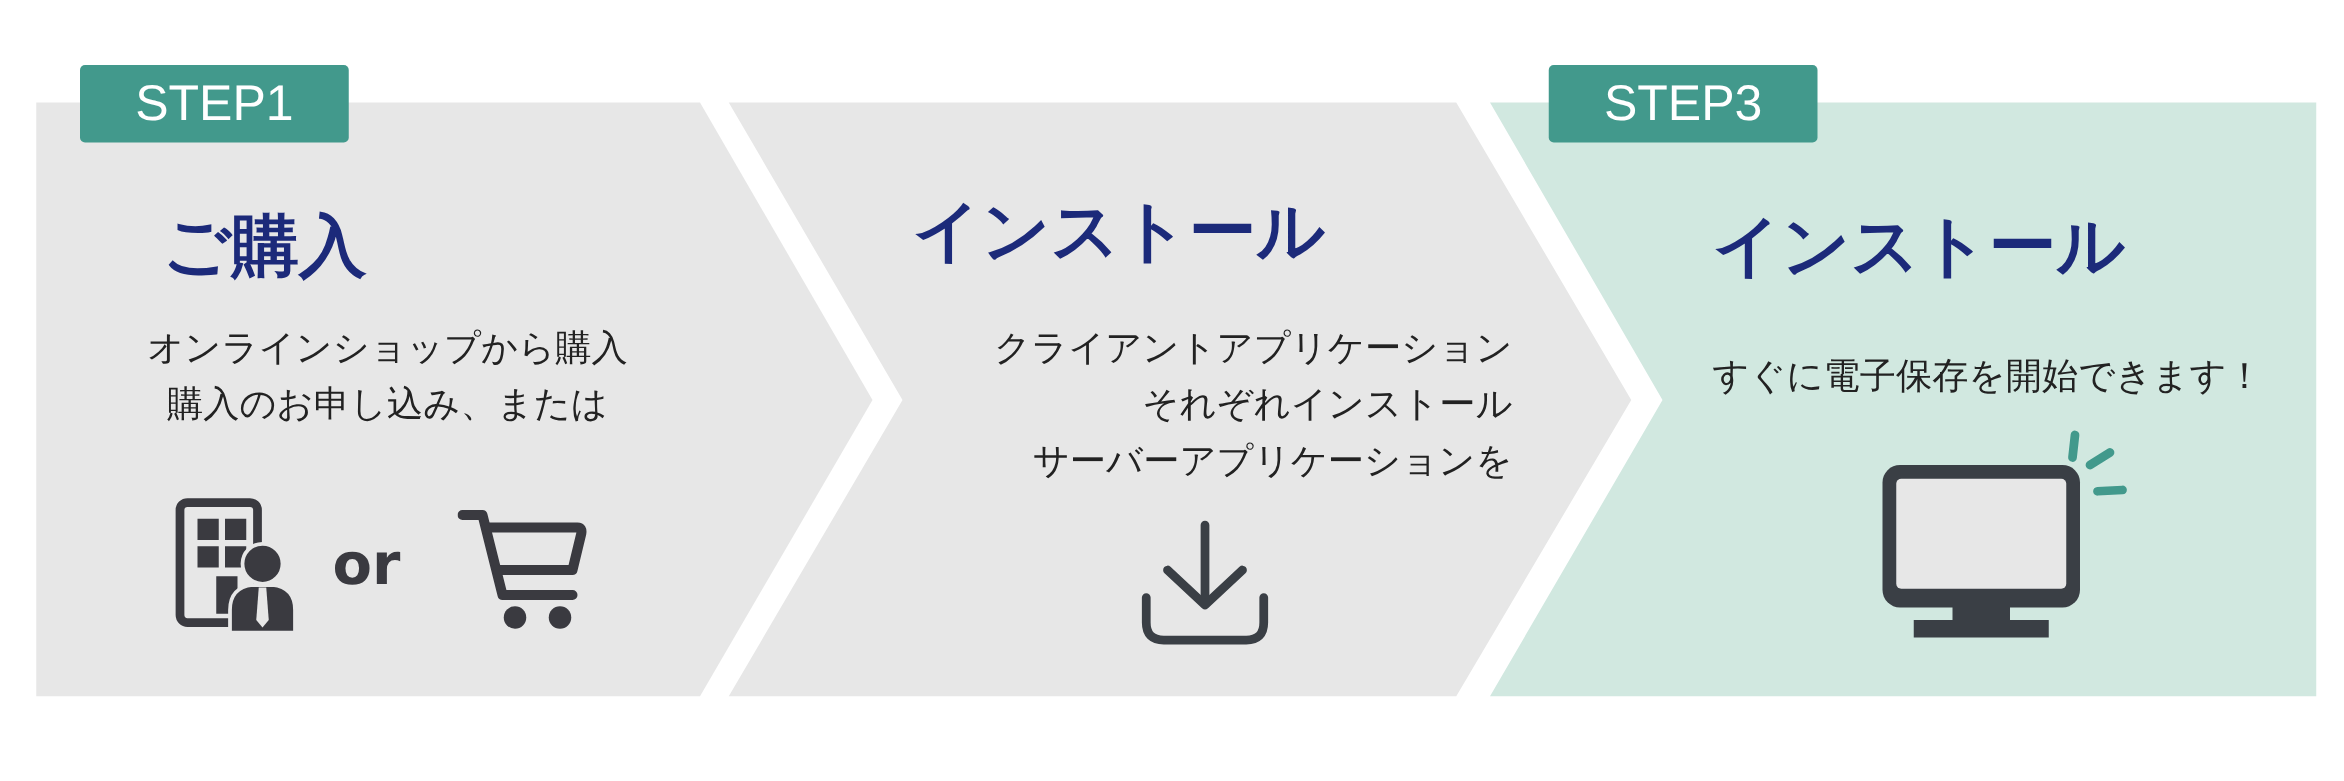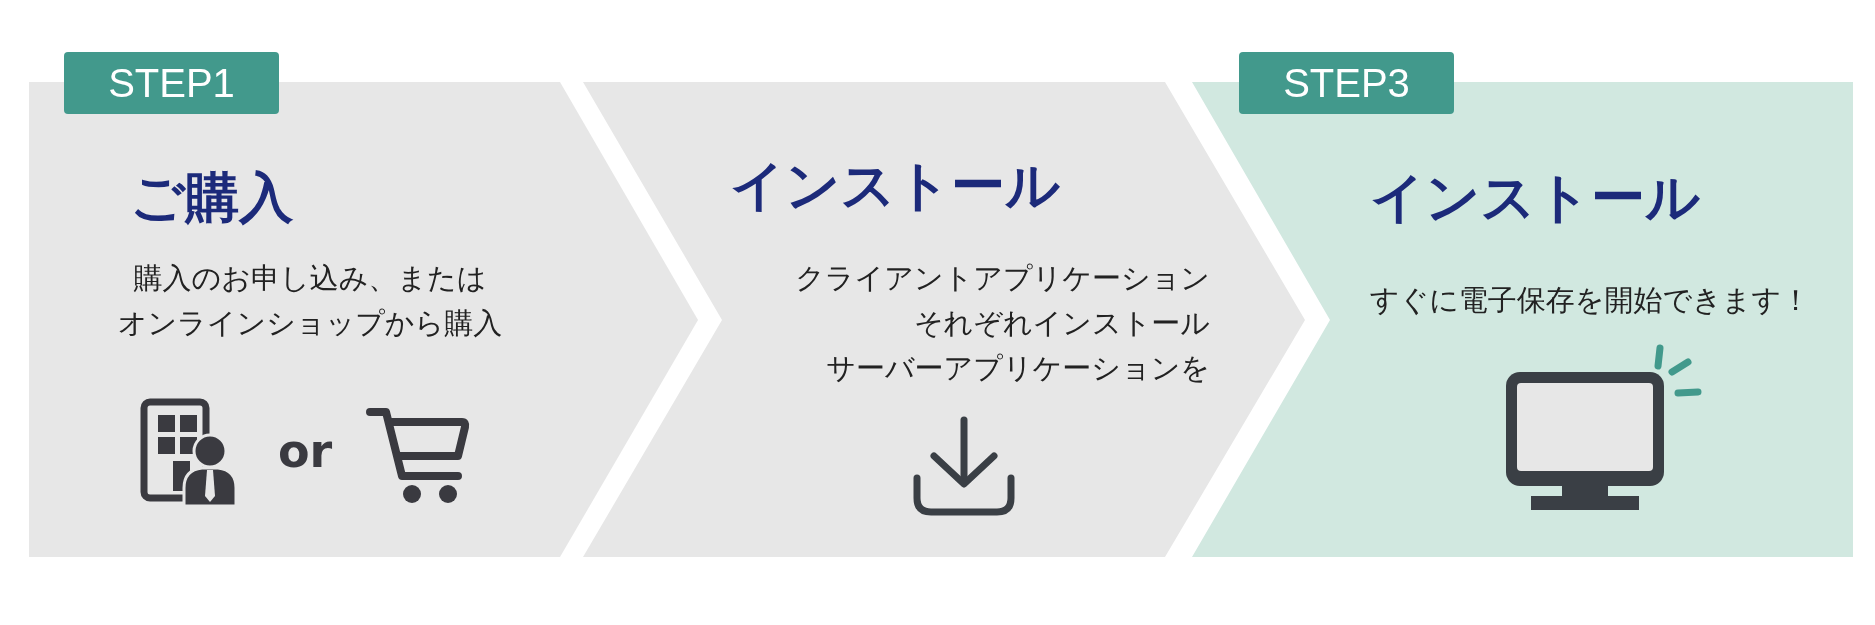--- a/index.html
+++ b/index.html
@@ -29,37 +29,37 @@
 
   <svg class="panels-svg" width="1875" height="625" viewBox="0 0 1875 625">
     <polygon points="29,82 560,82 698,320 560,557 29,557" fill="#e7e7e7"></polygon>
     <polygon points="583,82 1165,82 1305,320 1165,557 583,557 722,320" fill="#e7e7e7"></polygon>
     <polygon points="1192,82 1853,82 1853,557 1192,557 1330,320" fill="#d1e8e0"></polygon>
   </svg>
 
   <div class="badge" style="left:64px;">STEP1</div>
   <div class="title" style="left:130px; width:360px; top:172px;">ご購入</div>
   <div class="desc" style="left:60px; width:500px; top:256px;">
+    <div>オンラインショップから購入</div>
     <div>購入のお申し込み、または</div>
-    <div>オンラインショップから購入</div>
   </div>
 
   <svg class="icon" style="left:140px; top:398px;" width="96" height="110" viewBox="0 0 96 110">
     <rect x="4" y="4" width="62" height="96" rx="6" fill="none" stroke="#3a3a40" stroke-width="7"></rect>
     <rect x="18" y="17" width="17" height="17" fill="#3a3a40"></rect>
     <rect x="40" y="17" width="17" height="17" fill="#3a3a40"></rect>
     <rect x="18" y="39" width="17" height="17" fill="#3a3a40"></rect>
     <rect x="40" y="39" width="17" height="17" fill="#3a3a40"></rect>
     <rect x="33" y="63" width="17" height="30" fill="#3a3a40"></rect>
     <circle cx="70" cy="53" r="16" fill="#3a3a40" stroke="#e7e7e7" stroke-width="3"></circle>
     <path d="M44,108 L44,90 Q44,72 62,70 L78,70 Q96,72 96,90 L96,108 Z" fill="#3a3a40" stroke="#e7e7e7" stroke-width="3"></path>
     <polygon points="67,72 73,72 75,98 70,104 65,98" fill="#e7e7e7"></polygon>
   </svg>
 
-  <div class="or-text" style="left:278px; top:426px;">or</div>
+  <div class="or-text" style="left:266px; top:426px;">or</div>
 
   <svg class="icon" style="left:366px; top:408px;" width="106" height="98" viewBox="0 0 106 98">
     <polyline points="4,4 20,4 36,68 92,68" fill="none" stroke="#3a3a40" stroke-width="8" stroke-linecap="round" stroke-linejoin="round"></polyline>
     <path d="M22,14 L96,14 Q100,14 99,19 L92,48 L29,48" fill="none" stroke="#3a3a40" stroke-width="8" stroke-linejoin="round"></path>
     <circle cx="46" cy="86" r="9" fill="#3a3a40"></circle>
     <circle cx="82" cy="86" r="9" fill="#3a3a40"></circle>
   </svg>
 
   <div class="title" style="left:730px; width:460px; top:160px;">インストール</div>
   <div class="desc" style="left:710px; width:500px; top:256px;text-align:right;">

